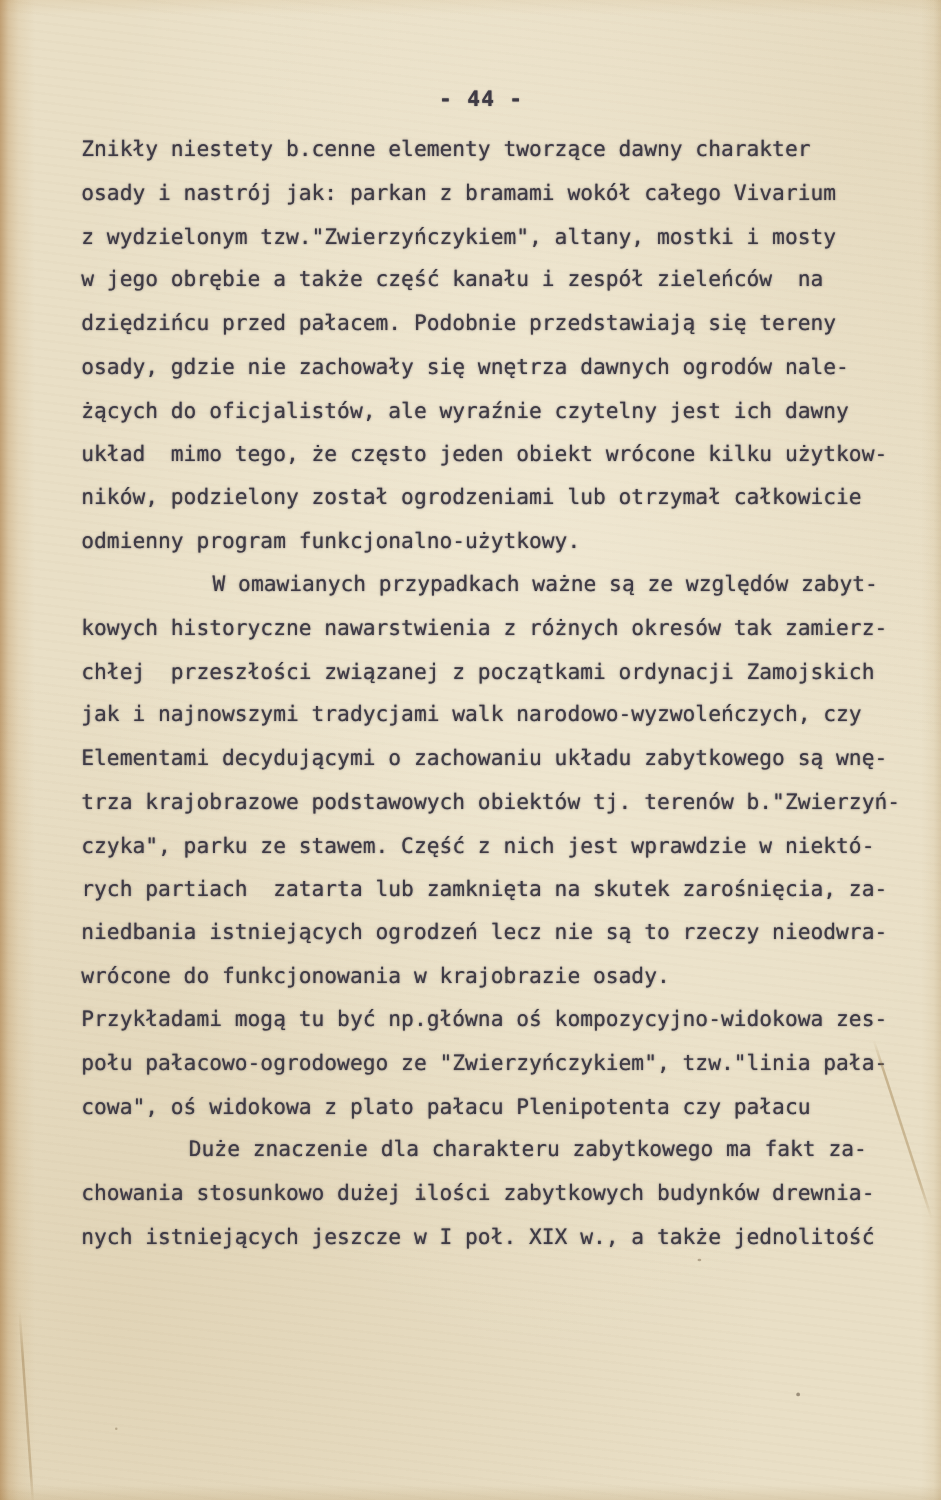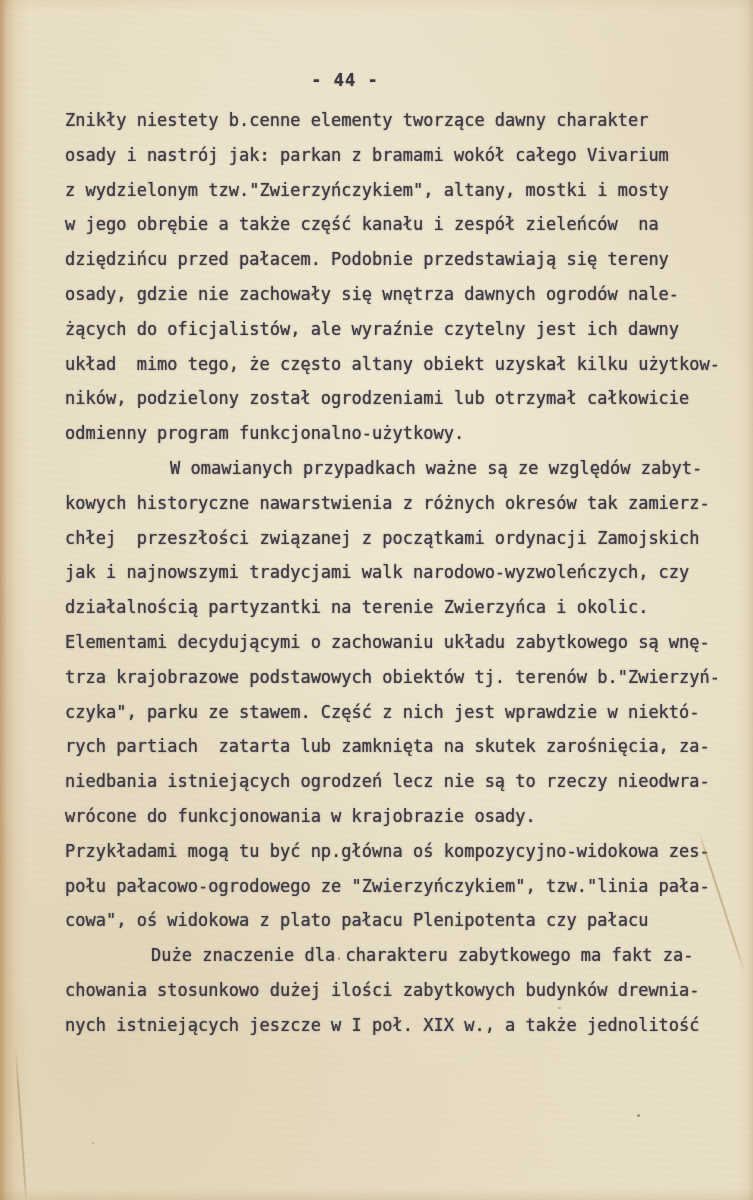--- a/index.html
+++ b/index.html
@@ -24,20 +24,21 @@
       linear-gradient(0deg, rgba(168,136,84,0.20) 0px, rgba(168,136,84,0) 12px),
       linear-gradient(180deg, rgba(196,164,112,0.16) 0px, rgba(196,164,112,0) 12px),
       repeating-linear-gradient(7deg, rgba(120,90,50,0.020) 0 2px, rgba(120,90,50,0) 2px 7px);
   }
   .page-number{
     position:absolute;top:70px;left:0;width:690px;
     text-align:center;
     font-size:17px;font-weight:700;color:var(--ink);
     text-shadow:0 0 1px rgba(58,53,66,0.85);
     letter-spacing:1px;
+    padding-left:40px;
   }
   .text-block{
     position:absolute;top:103px;left:65px;width:660px;
     font-size:17px;font-weight:400;line-height:34.8px;
     color:var(--ink);
     text-shadow:0 0 1px rgba(58,53,66,0.80), 0 0 2.5px rgba(58,53,66,0.22);
   }
   .line{white-space:pre;height:34.8px;}
   .indent-a{padding-left:105px;}
   .indent-b{padding-left:86px;}
@@ -68,31 +69,30 @@
   <div class="text-block">
 
     <div>
       <div class="line">Znikły niestety b.cenne elementy tworzące dawny charakter</div>
       <div class="line">osady i nastrój jak: parkan z bramami wokół całego Vivarium</div>
       <div class="line">z wydzielonym tzw."Zwierzyńczykiem", altany, mostki i mosty</div>
       <div class="line">w jego obrębie a także część kanału i zespół zieleńców  na</div>
       <div class="line">dziędzińcu przed pałacem. Podobnie przedstawiają się tereny</div>
       <div class="line">osady, gdzie nie zachowały się wnętrza dawnych ogrodów nale-</div>
       <div class="line">żących do oficjalistów, ale wyraźnie czytelny jest ich dawny</div>
-      <div class="line">układ  mimo tego, że często altany obiekt uzyskał kilku użytkow-</div>
+      <div class="line">układ  mimo tego, że często jeden obiekt wrócone kilku użytkow-</div>
       <div class="line">ników, podzielony został ogrodzeniami lub otrzymał całkowicie</div>
       <div class="line">odmienny program funkcjonalno-użytkowy.</div>
     </div>
 
     <div>
       <div class="line indent-a">W omawianych przypadkach ważne są ze względów zabyt-</div>
       <div class="line">kowych historyczne nawarstwienia z różnych okresów tak zamierz-</div>
       <div class="line">chłej  przeszłości związanej z początkami ordynacji Zamojskich</div>
       <div class="line">jak i najnowszymi tradycjami walk narodowo-wyzwoleńczych, czy</div>
-      <div class="line">działalnością partyzantki na terenie Zwierzyńca i okolic.</div>
       <div class="line">Elementami decydującymi o zachowaniu układu zabytkowego są wnę-</div>
       <div class="line">trza krajobrazowe podstawowych obiektów tj. terenów b."Zwierzyń-</div>
       <div class="line">czyka", parku ze stawem. Część z nich jest wprawdzie w niektó-</div>
       <div class="line">rych partiach  zatarta lub zamknięta na skutek zarośnięcia, za-</div>
       <div class="line">niedbania istniejących ogrodzeń lecz nie są to rzeczy nieodwra-</div>
       <div class="line">wrócone do funkcjonowania w krajobrazie osady.</div>
       <div class="line">Przykładami mogą tu być np.główna oś kompozycyjno-widokowa zes-</div>
       <div class="line">połu pałacowo-ogrodowego ze "Zwierzyńczykiem", tzw."linia pała-</div>
       <div class="line">cowa", oś widokowa z plato pałacu Plenipotenta czy pałacu</div>
     </div>

